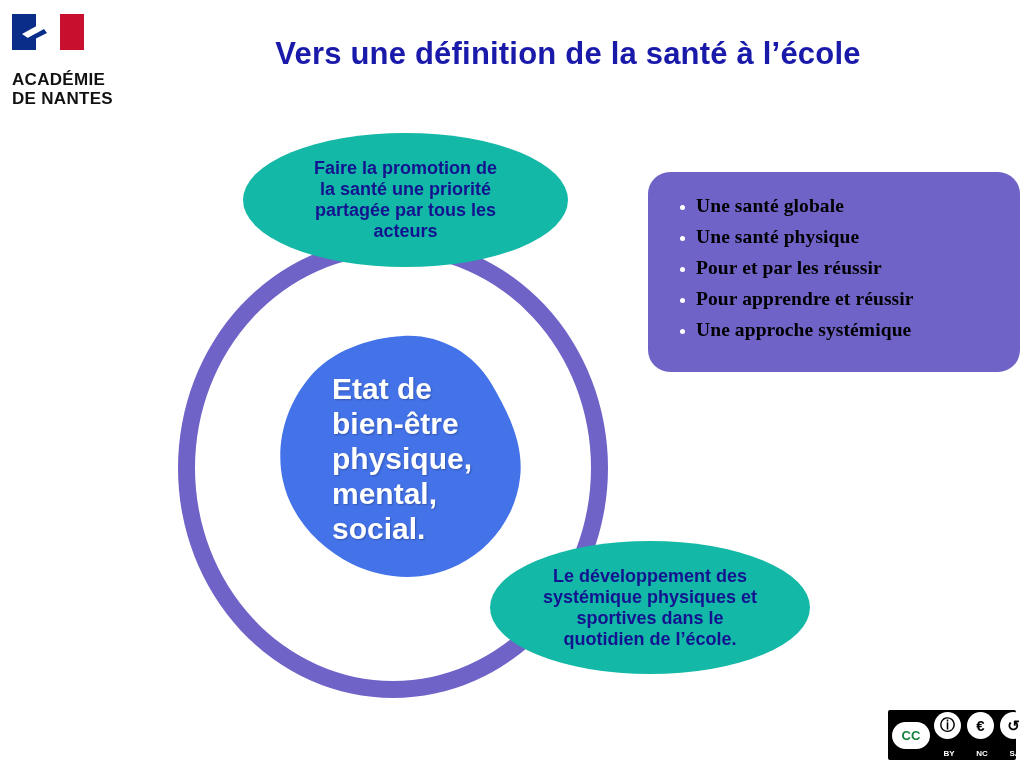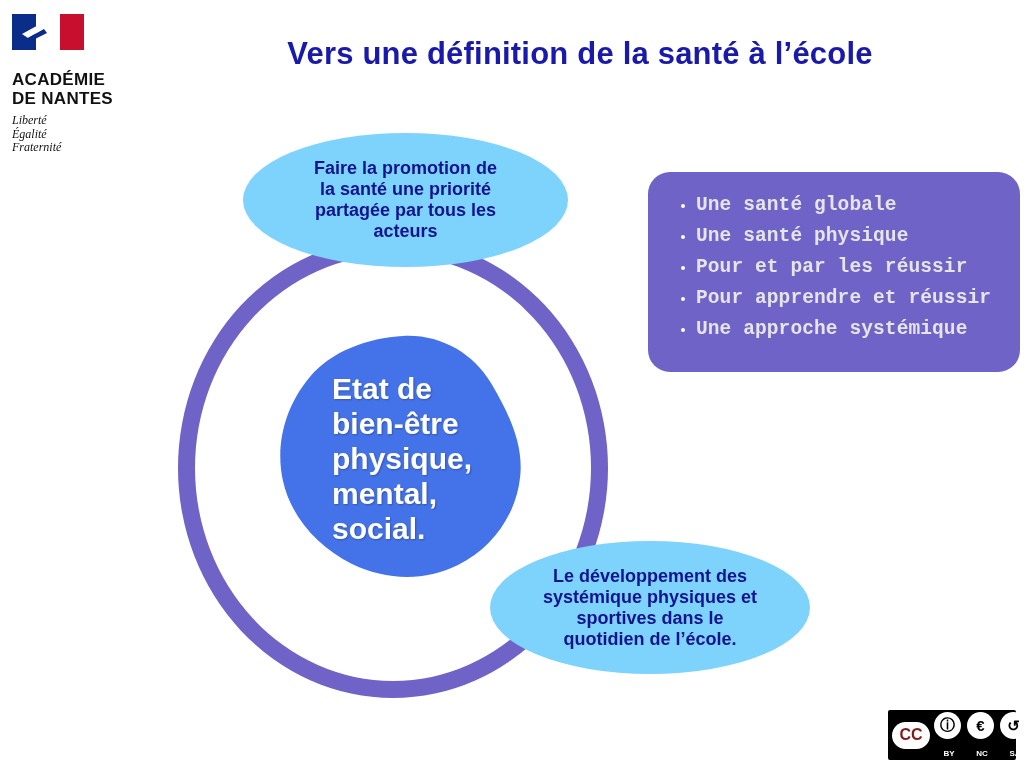--- a/index.html
+++ b/index.html
@@ -42,21 +42,21 @@
     font-family: "Liberation Serif", serif;
     font-style: italic;
     font-size: 12px;
     line-height: 13.5px;
     color: #111111;
   }
 
   
   #page-title {
     position: absolute;
-    left: 190px;
+    left: 178px;
     top: 36px;
     width: 780px;
     text-align: center;
     font-family: "Liberation Sans", sans-serif;
     font-weight: bold;
     font-size: 31px;
     color: #1a1aaa;
     letter-spacing: 0.2px;
   }
 
@@ -106,21 +106,21 @@
     font-weight: bold;
     font-size: 30px;
     line-height: 35px;
     text-shadow: 1px 1px 2px rgba(0,0,0,0.25);
     white-space: pre-line;
   }
 
   
   .bubble {
     position: absolute;
-    background: #7dd3fc;
+    background: #14b8a6;
     border-radius: 50%;
     display: flex;
     align-items: center;
     justify-content: center;
     text-align: center;
     color: #13138f;
     font-family: "Liberation Sans", sans-serif;
     font-weight: bold;
     line-height: 21px;
     white-space: pre-line;
@@ -162,22 +162,22 @@
     border-radius: 22px;
     box-sizing: border-box;
     padding: 18px 14px 14px 26px;
   }
   #list-panel ul {
     margin: 0;
     padding: 0 0 0 22px;
     list-style: disc;
   }
   #list-panel li {
-    color: #e5e5e5;
-    font-family: Liberation Mono, monospace;
+    color: #000000;
+    font-family: Liberation Serif, serif;
     font-weight: bold;
     font-size: 19.5px;
     line-height: 31px;
     letter-spacing: 0.1px;
   }
   #list-panel li::marker {
     color: #ffffff;
     font-size: 16px;
   }
 
@@ -221,47 +221,44 @@
     font-family: "Liberation Sans", sans-serif;
     font-weight: bold;
     font-size: 8px;
     margin-top: 10px;
   }
   #cc-logo {
     width: 38px;
     height: 27px;
     border-radius: 14px;
     background: #ffffff;
-    color: #7f1d1d;
-    font-family: "Liberation Sans", sans-serif;
-    font-weight: bold;
-    font-size: 16px;
+    color: #15803d;
+    font-family: "Liberation Sans", sans-serif;
+    font-weight: bold;
+    font-size: 13px;
     display: flex;
     align-items: center;
     justify-content: center;
     margin-right: 4px;
     flex: none;
   }
 </style>
 </head>
 <body>
 
 <div id="logo-block">
   <svg id="logo-flag" viewBox="0 0 72 36">
     <rect x="0" y="0" width="24" height="36" fill="#0b2d8a"></rect>
     <rect x="24" y="0" width="24" height="36" fill="#ffffff"></rect>
     <rect x="48" y="0" width="24" height="36" fill="#c8102e"></rect>
     <path d="M10 20 L30 9 L34 14 L16 24 Z" fill="#ffffff"></path>
     <path d="M14 25 L32 15 L35 19 L19 27 Z" fill="#0b2d8a"></path>
   </svg>
   <div id="logo-title" style="white-space:pre-line">ACADÉMIE
 DE NANTES</div>
-  <div id="logo-motto" style="white-space:pre-line">Liberté
-Égalité
-Fraternité</div>
 </div>
 
 <div id="page-title">Vers une définition de la santé à l’école</div>
 
 <div id="diagram">
 
   <div id="ring"></div>
 
   <div id="center-blob">
     <svg width="250" height="250" viewBox="0 0 250 250">

